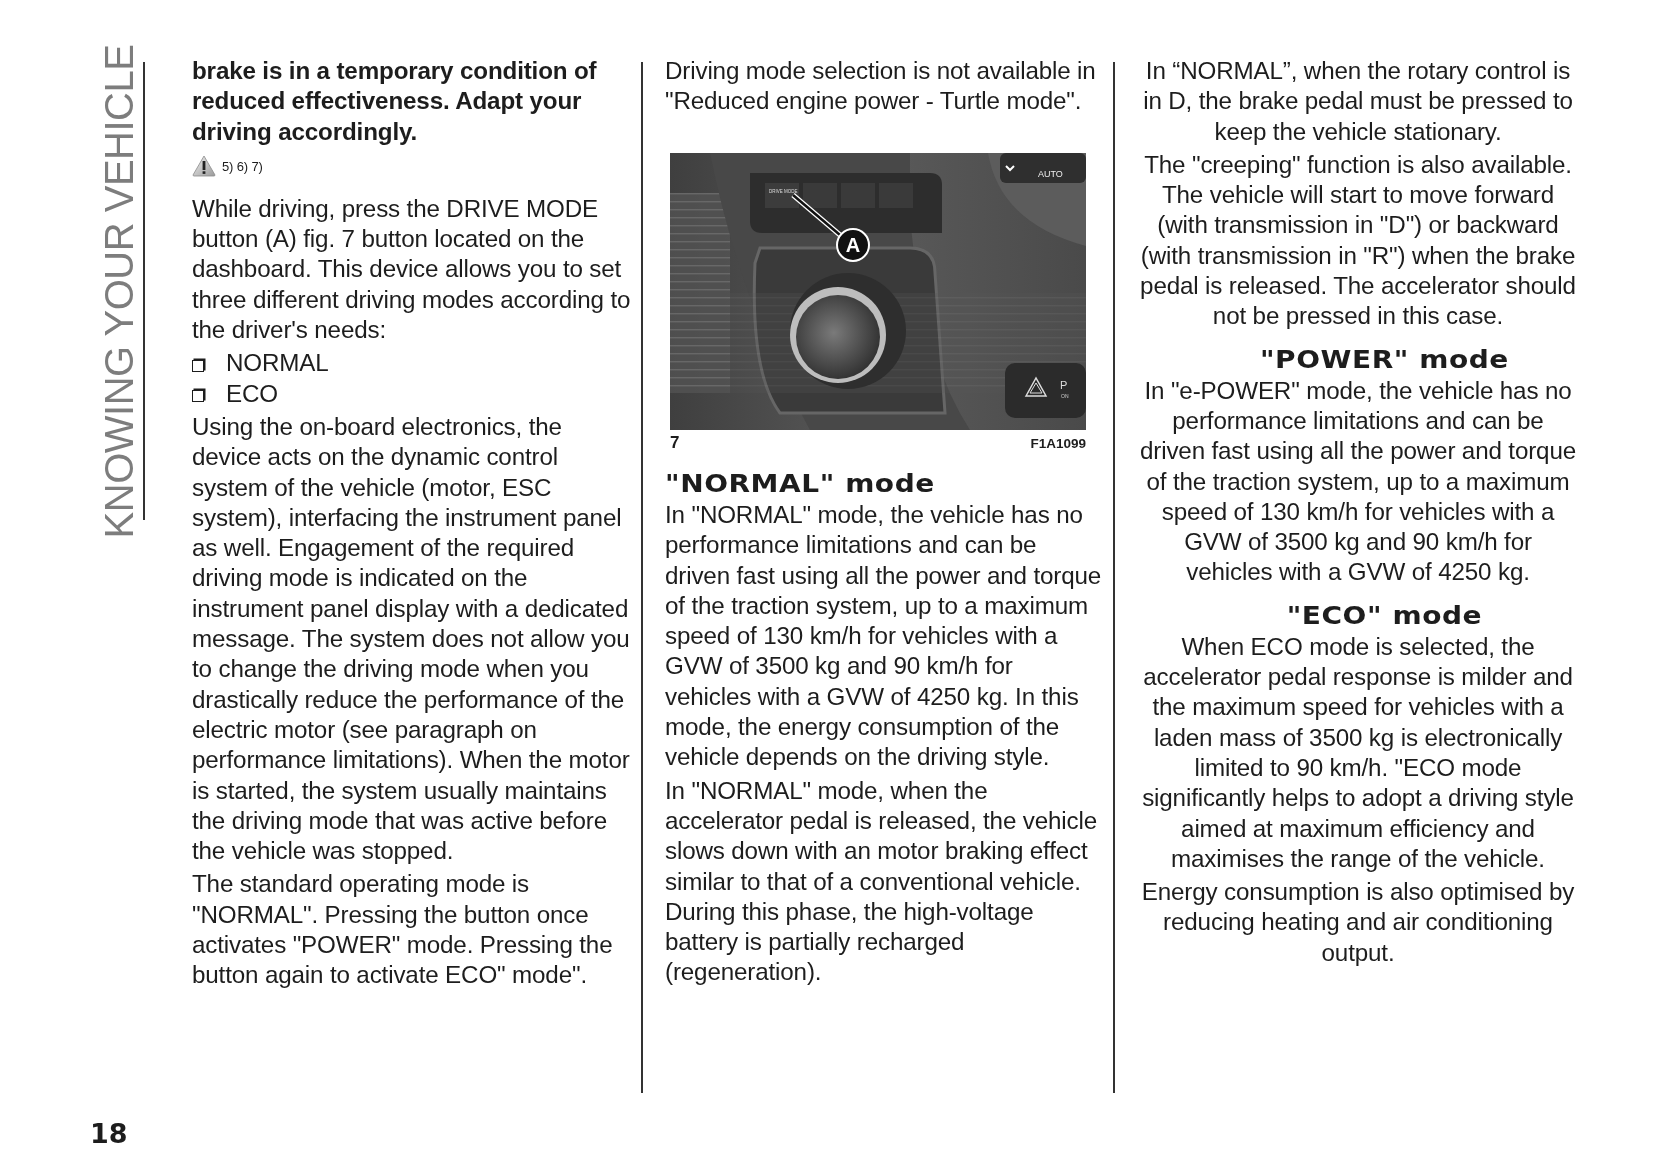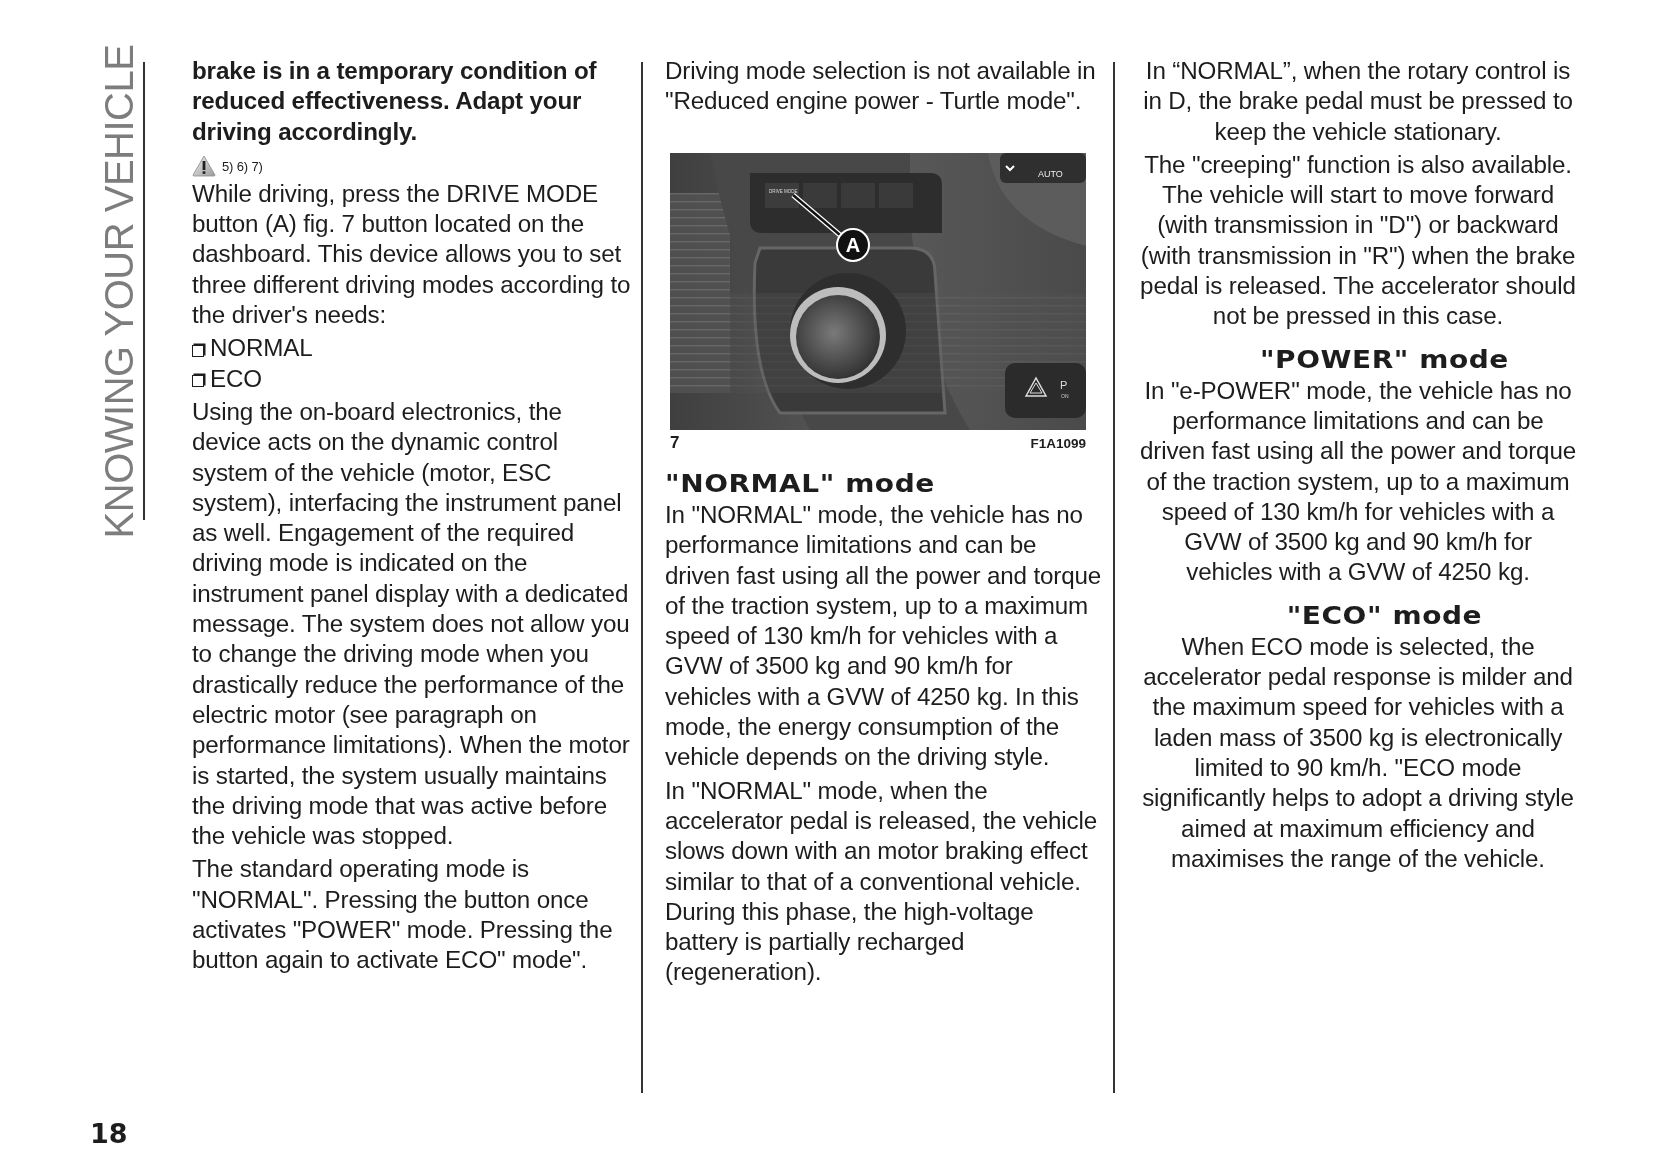--- a/index.html
+++ b/index.html
@@ -19,25 +19,25 @@
     .col-rule { position: absolute; top: 62px; width: 1.5px; height: 1031px; background: #333; }
     .col {
       position: absolute; top: 56px;
       font-size: 24.2px; line-height: 30.3px; letter-spacing: -0.15px;
     }
     .col p { margin: 0 0 3px 0; }
     .col1 { left: 192px; width: 440px; }
     .col2 { left: 665px; width: 440px; }
     .col3 { left: 1138px; width: 440px; text-align: center; }
     .bold-lead { font-weight: bold; margin-bottom: 0 !important; }
-    .warn-row { display: flex; align-items: flex-end; height: 30px; margin-bottom: 2px; }
+    .warn-row { display: flex; align-items: flex-end; height: 30px; margin-bottom: 17px; }
     .warn-icon { width: 24px; height: 22px; margin-right: 6px; margin-top: 2px; }
     .warn-refs { font-size: 13px; line-height: 16px; padding-bottom: 2px; }
     .bullets { margin: 0 0 3px 0; padding: 0; list-style: none; }
-    .bullets li { display: flex; align-items: center; }
+    .bullets li { display: flex; align-items: center; gap: 16px; }
     .bullet-box {
       display: inline-block; width: 12px; height: 12px; border: 1.6px solid #1d1d1d;
       box-sizing: border-box; margin-right: 6px; position: relative; top: 2px;
       box-shadow: 1.5px -1.5px 0 0 #1d1d1d;
     }
     h3.mode-heading {
       margin: 12px 0 0 0; font-family: "DejaVu Sans", sans-serif; font-weight: 900;
       font-size: 25px; line-height: 32px; letter-spacing: 0.5px; transform: scaleX(1.12);
       transform-origin: left center;
     }
@@ -153,15 +153,16 @@
   <p>In "NORMAL" mode, when the accelerator pedal is released, the vehicle slows down with an motor braking effect similar to that of a conventional vehicle. During this phase, the high-voltage battery is partially recharged (regeneration).</p>
 </div>
 
 <div class="col col3">
   <p>In “NORMAL”, when the rotary control is in D, the brake pedal must be pressed to keep the vehicle stationary.</p>
   <p>The "creeping" function is also available. The vehicle will start to move forward (with transmission in "D") or backward (with transmission in "R") when the brake pedal is released. The accelerator should not be pressed in this case.</p>
   <h3 class="mode-heading">"POWER" mode</h3>
   <p>In "e-POWER" mode, the vehicle has no performance limitations and can be driven fast using all the power and torque of the traction system, up to a maximum speed of 130 km/h for vehicles with a GVW of 3500 kg and 90 km/h for vehicles with a GVW of 4250 kg.</p>
   <h3 class="mode-heading">"ECO" mode</h3>
   <p>When ECO mode is selected, the accelerator pedal response is milder and the maximum speed for vehicles with a laden mass of 3500 kg is electronically limited to 90 km/h. "ECO mode significantly helps to adopt a driving style aimed at maximum efficiency and maximises the range of the vehicle.</p>
+  <p>Energy consumption is also optimised by reducing heating and air conditioning output.</p>
 </div>
 
 <div class="page-number">18</div>
 
 </body></html>

